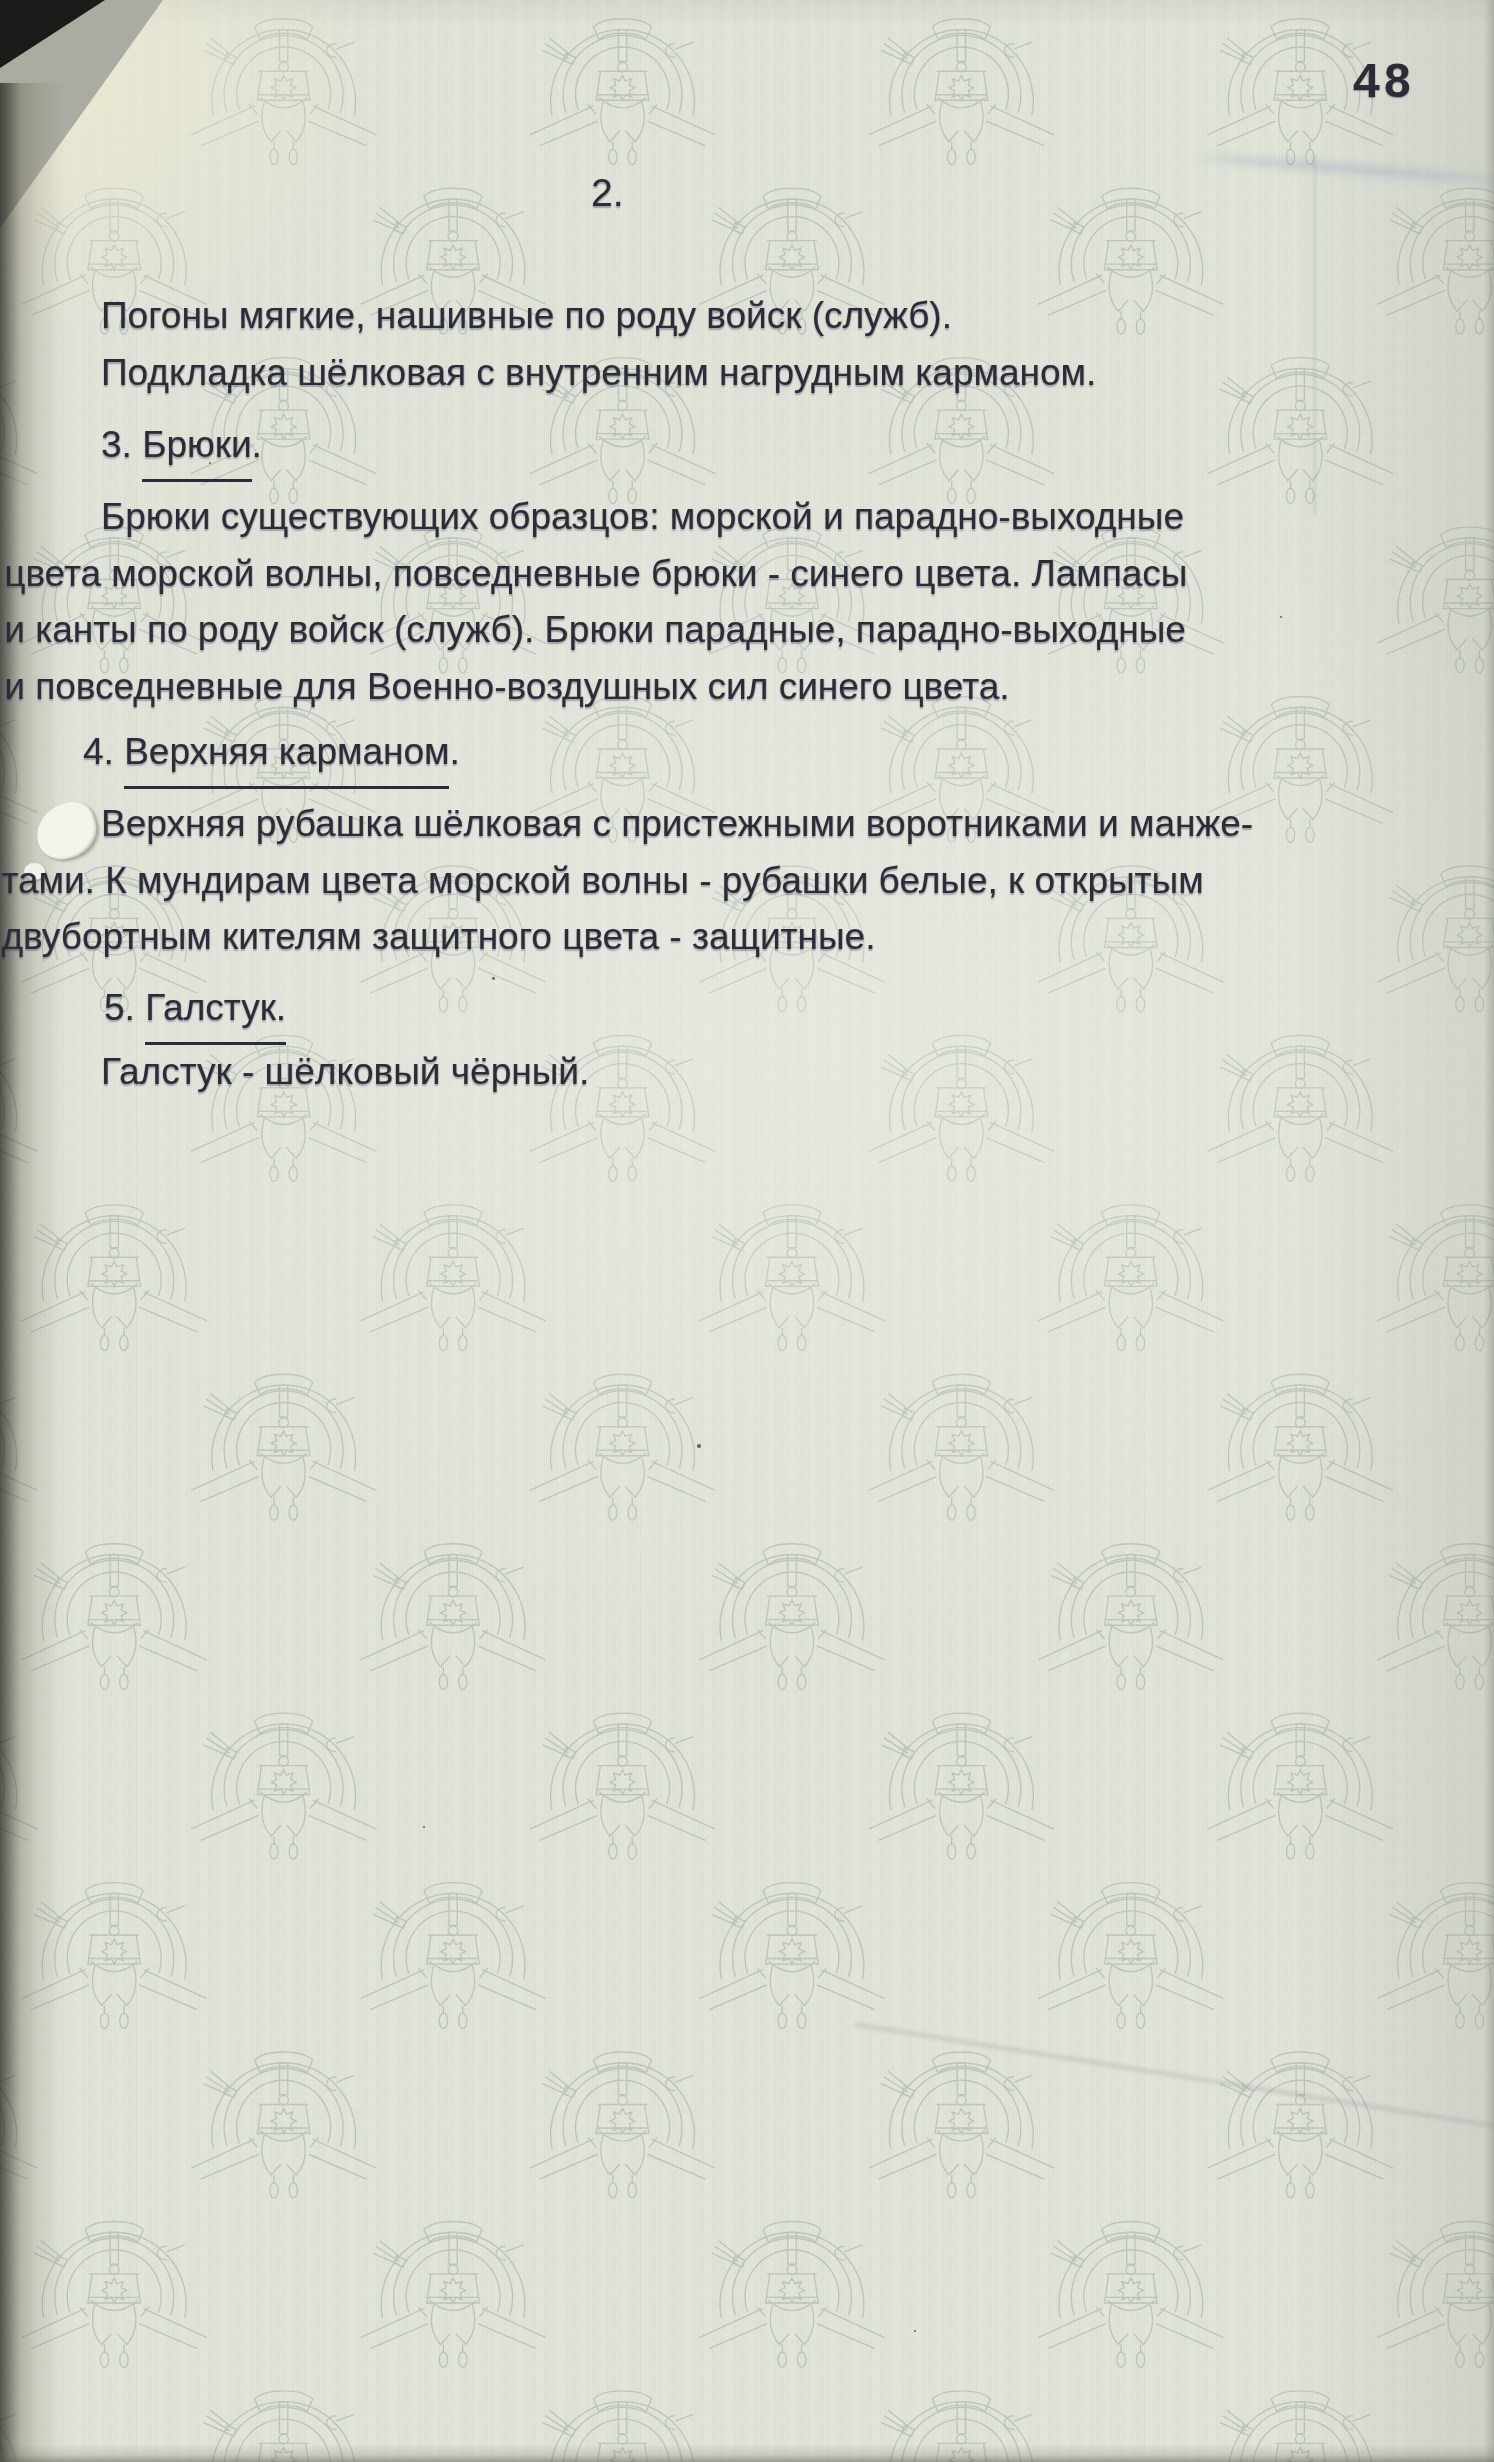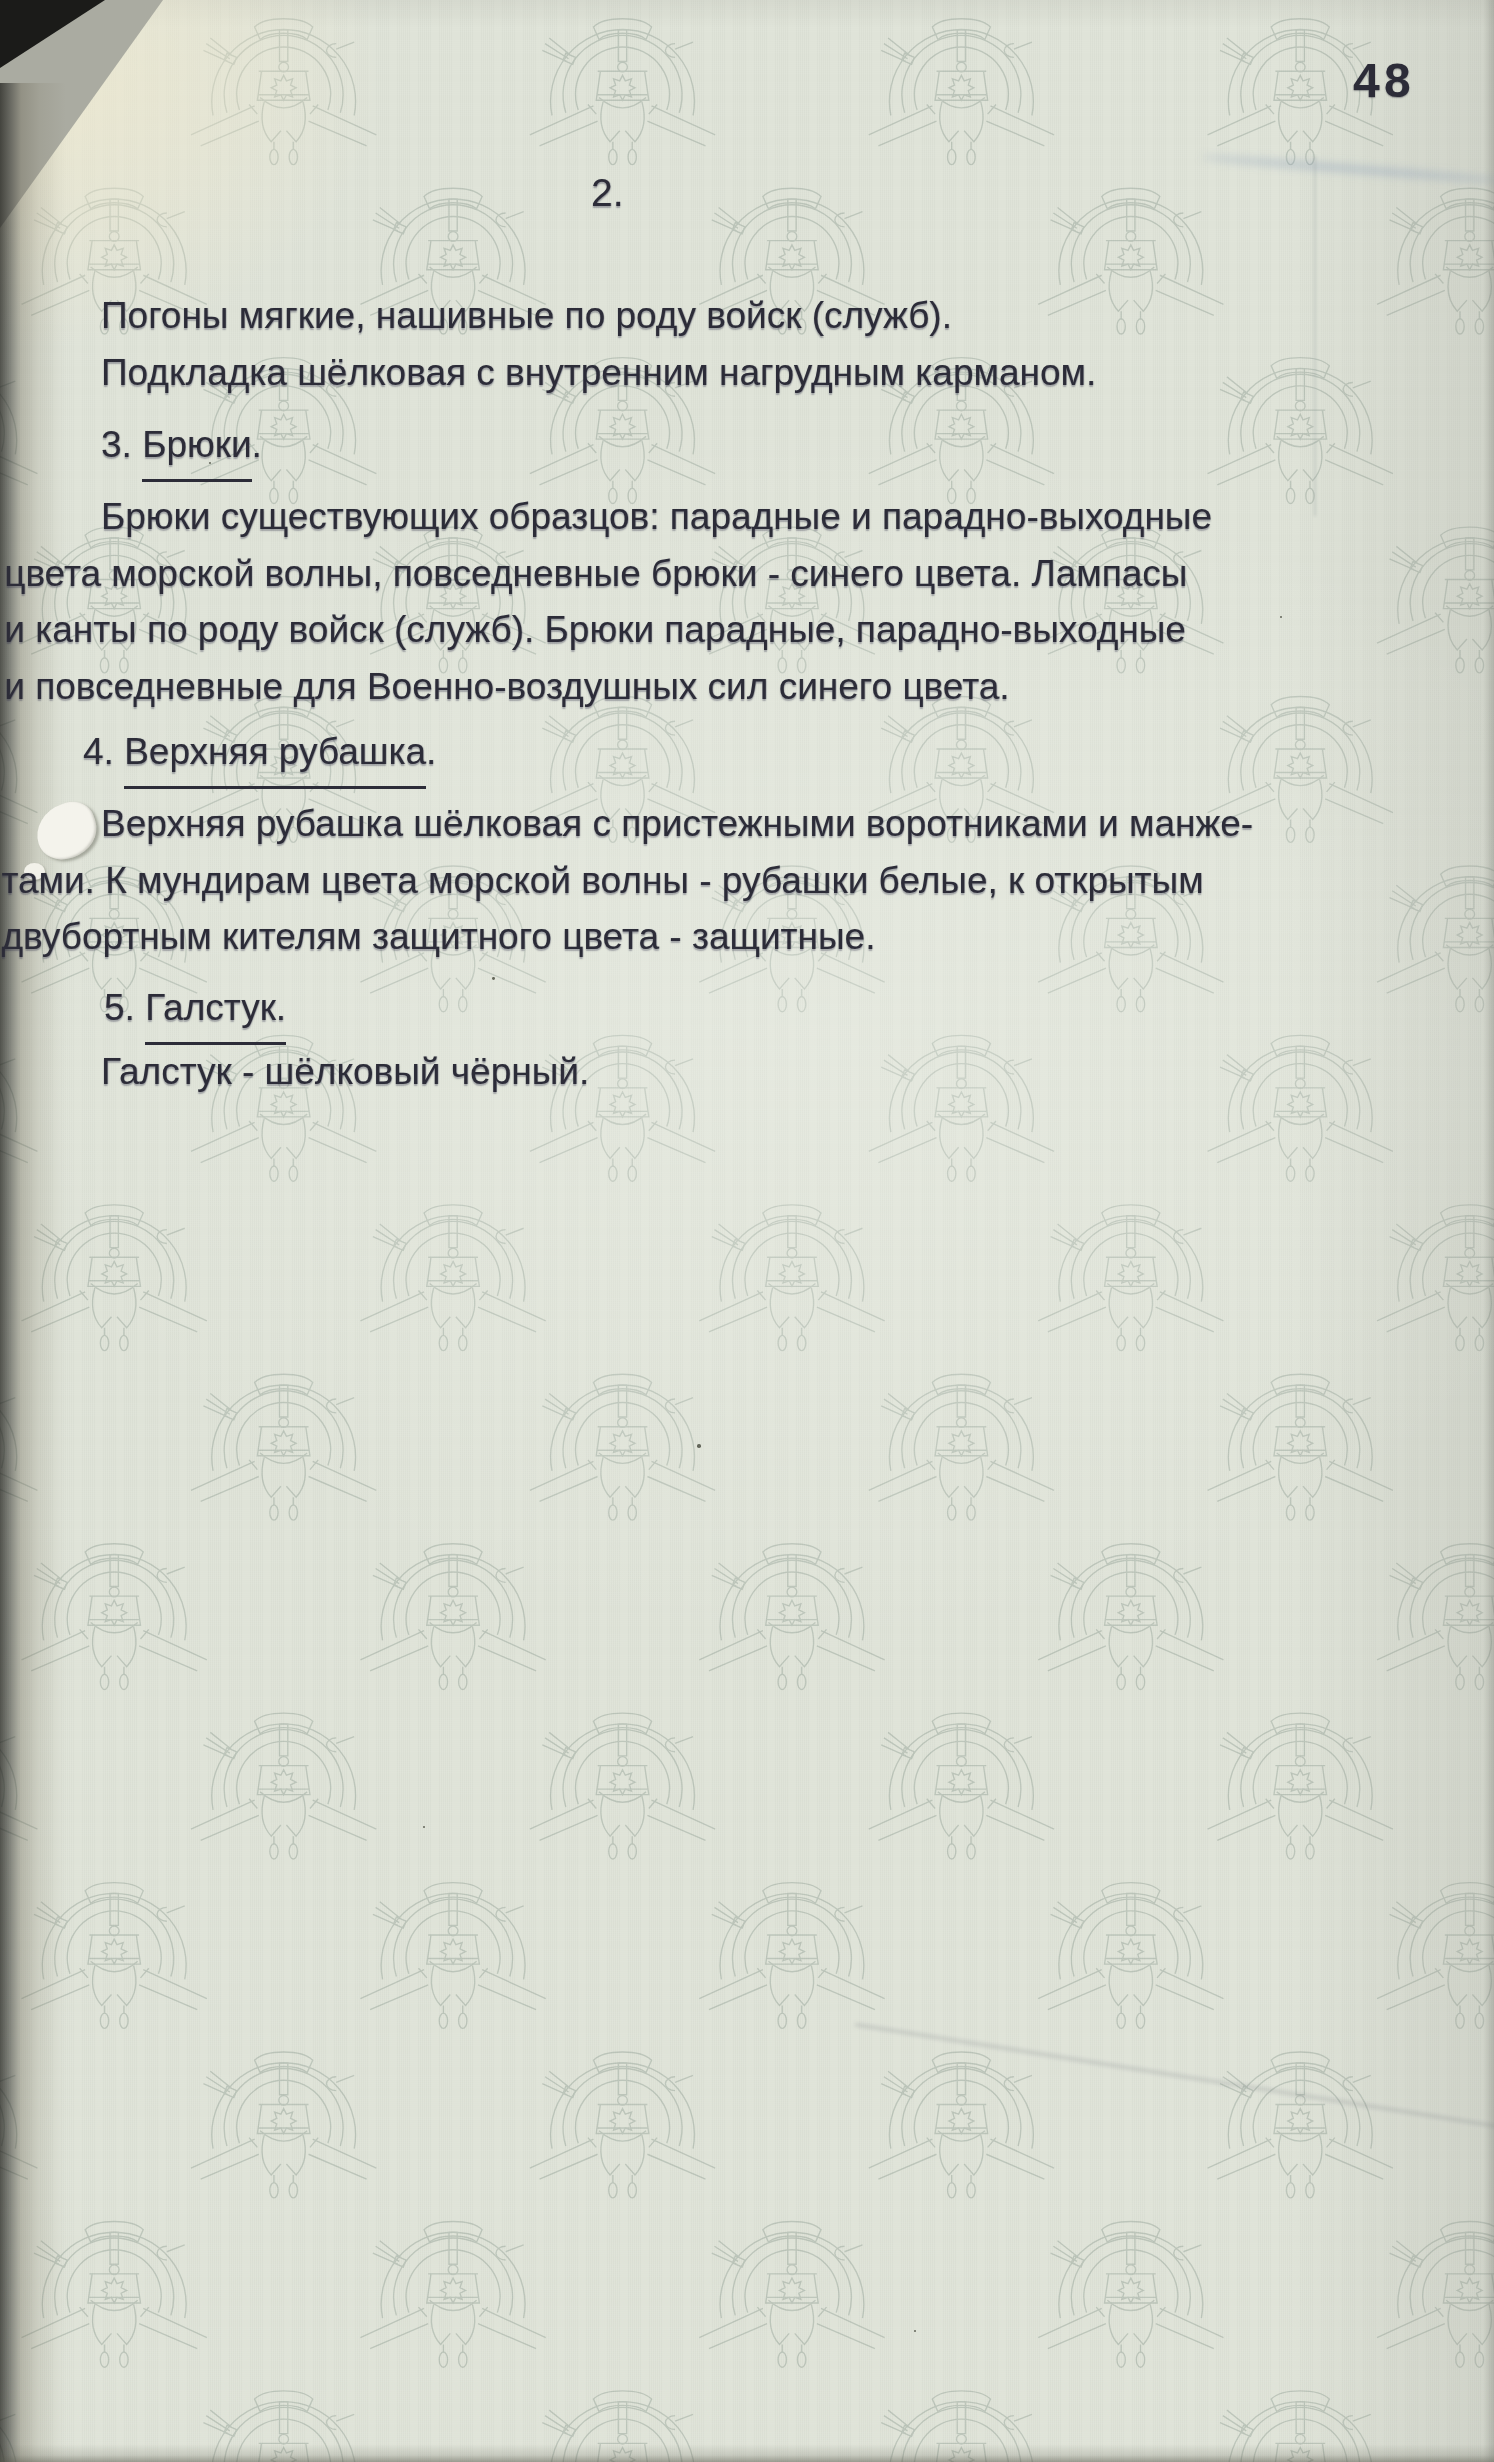--- a/index.html
+++ b/index.html
@@ -255,26 +255,26 @@
 
   <div class="line page-num" style="left:1353px; top:58px">48</div>
 
   <div class="line center-num" style="left:591px; top:170px">2.</div>
 
   <div class="line" style="left:101px; top:293px">Погоны мягкие, нашивные по роду войск (служб).</div>
   <div class="line" style="left:101px; top:350px">Подкладка шёлковая с внутренним нагрудным карманом.</div>
 
   <div class="line" style="left:101px; top:422px"><span>3. </span><span class="u">Брюки</span><span>.</span></div>
 
-  <div class="line" style="left:101px; top:494px">Брюки существующих образцов: парадные и парадно-выходные</div>
+  <div class="line" style="left:101px; top:494px">Брюки существующих образцов: морской и парадно-выходные</div>
   <div class="line" style="left:4.2px; top:551px">цвета морской волны, повседневные брюки - синего цвета. Лампасы</div>
   <div class="line" style="left:4.2px; top:664px">и повседневные для Военно-воздушных сил синего цвета.</div>
   <div class="line" style="left:4.2px; top:607px">и канты по роду войск (служб). Брюки парадные, парадно-выходные</div>
 
-  <div class="line" style="left:83px; top:729px"><span>4. </span><span class="u">Верхняя рубашка</span><span>.</span></div>
+  <div class="line" style="left:83px; top:729px"><span>4. </span><span class="u">Верхняя карманом</span><span>.</span></div>
 
   <div class="line" style="left:101px; top:801px">Верхняя рубашка шёлковая с пристежными воротниками и манже-</div>
   <div class="line" style="left:1.4px; top:858px">тами. К мундирам цвета морской волны - рубашки белые, к открытым</div>
   <div class="line" style="left:1.4px; top:914px">двубортным кителям защитного цвета - защитные.</div>
 
   <div class="line" style="left:104px; top:985px"><span>5. </span><span class="u">Галстук.</span><span></span></div>
 
   <div class="line" style="left:101px; top:1049px">Галстук - шёлковый чёрный.</div>
 
 </div>

